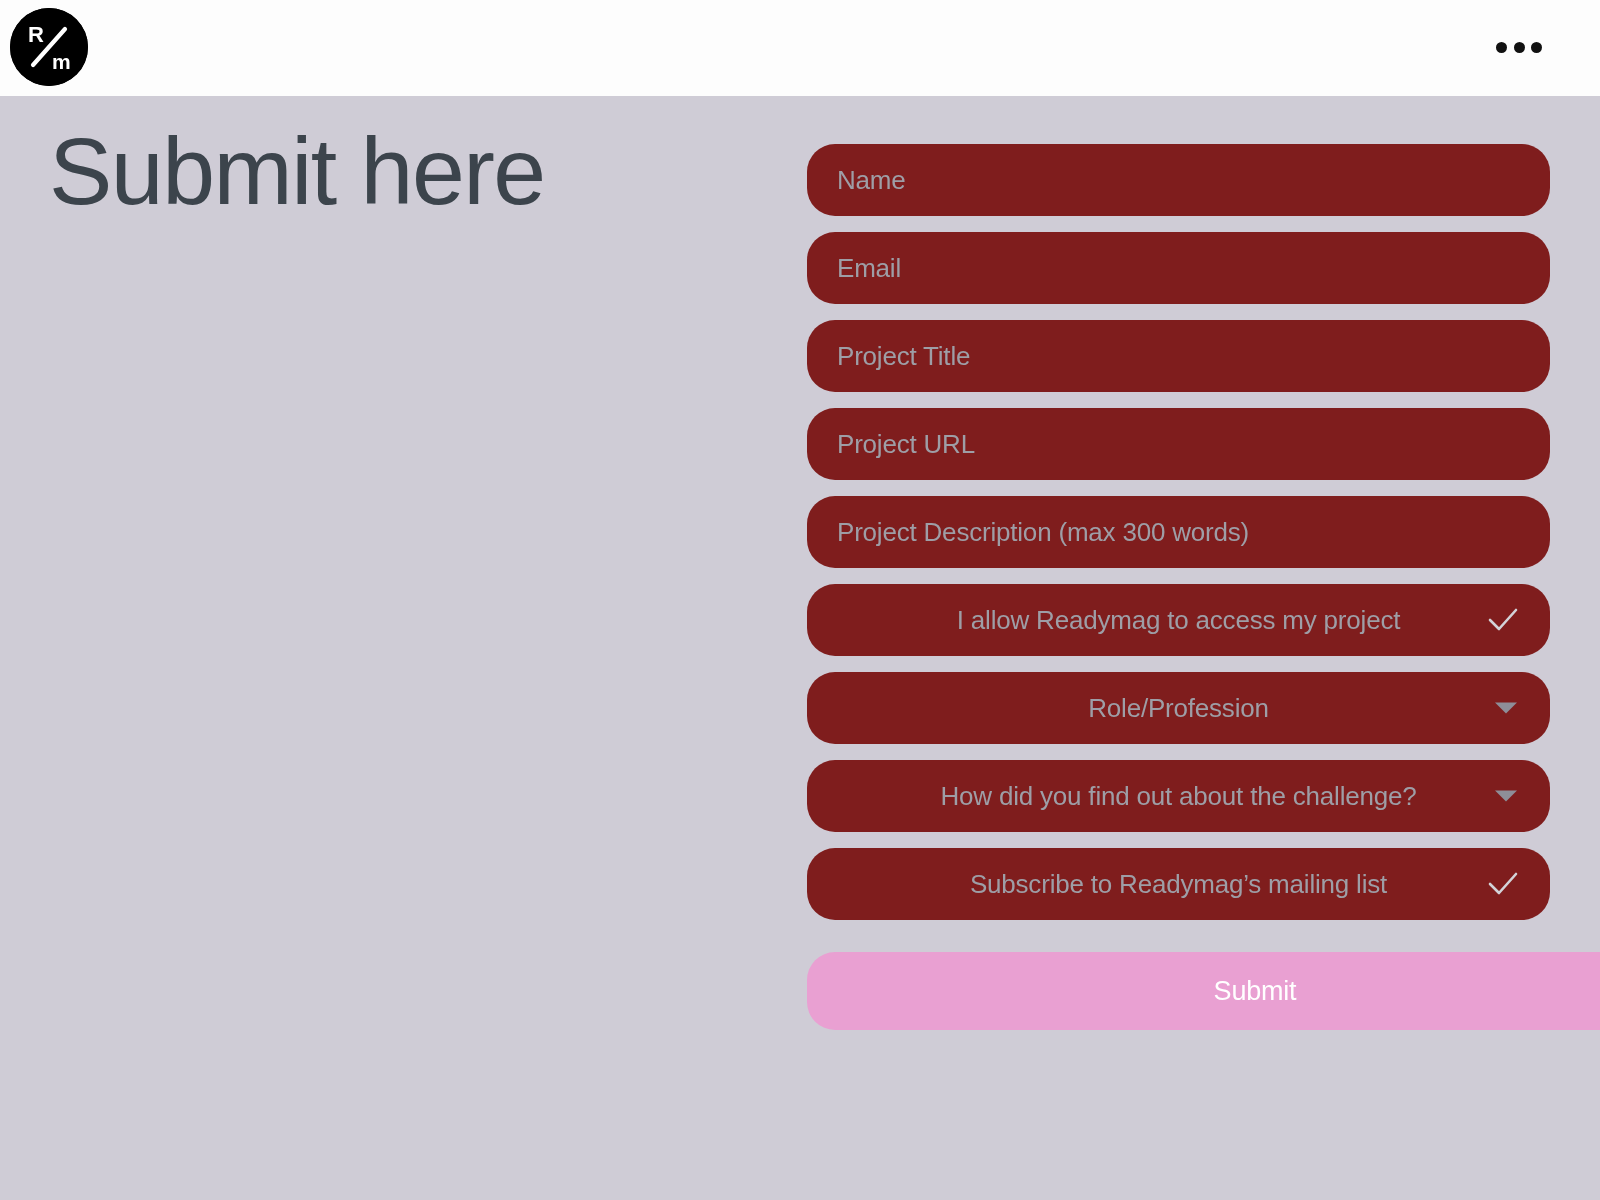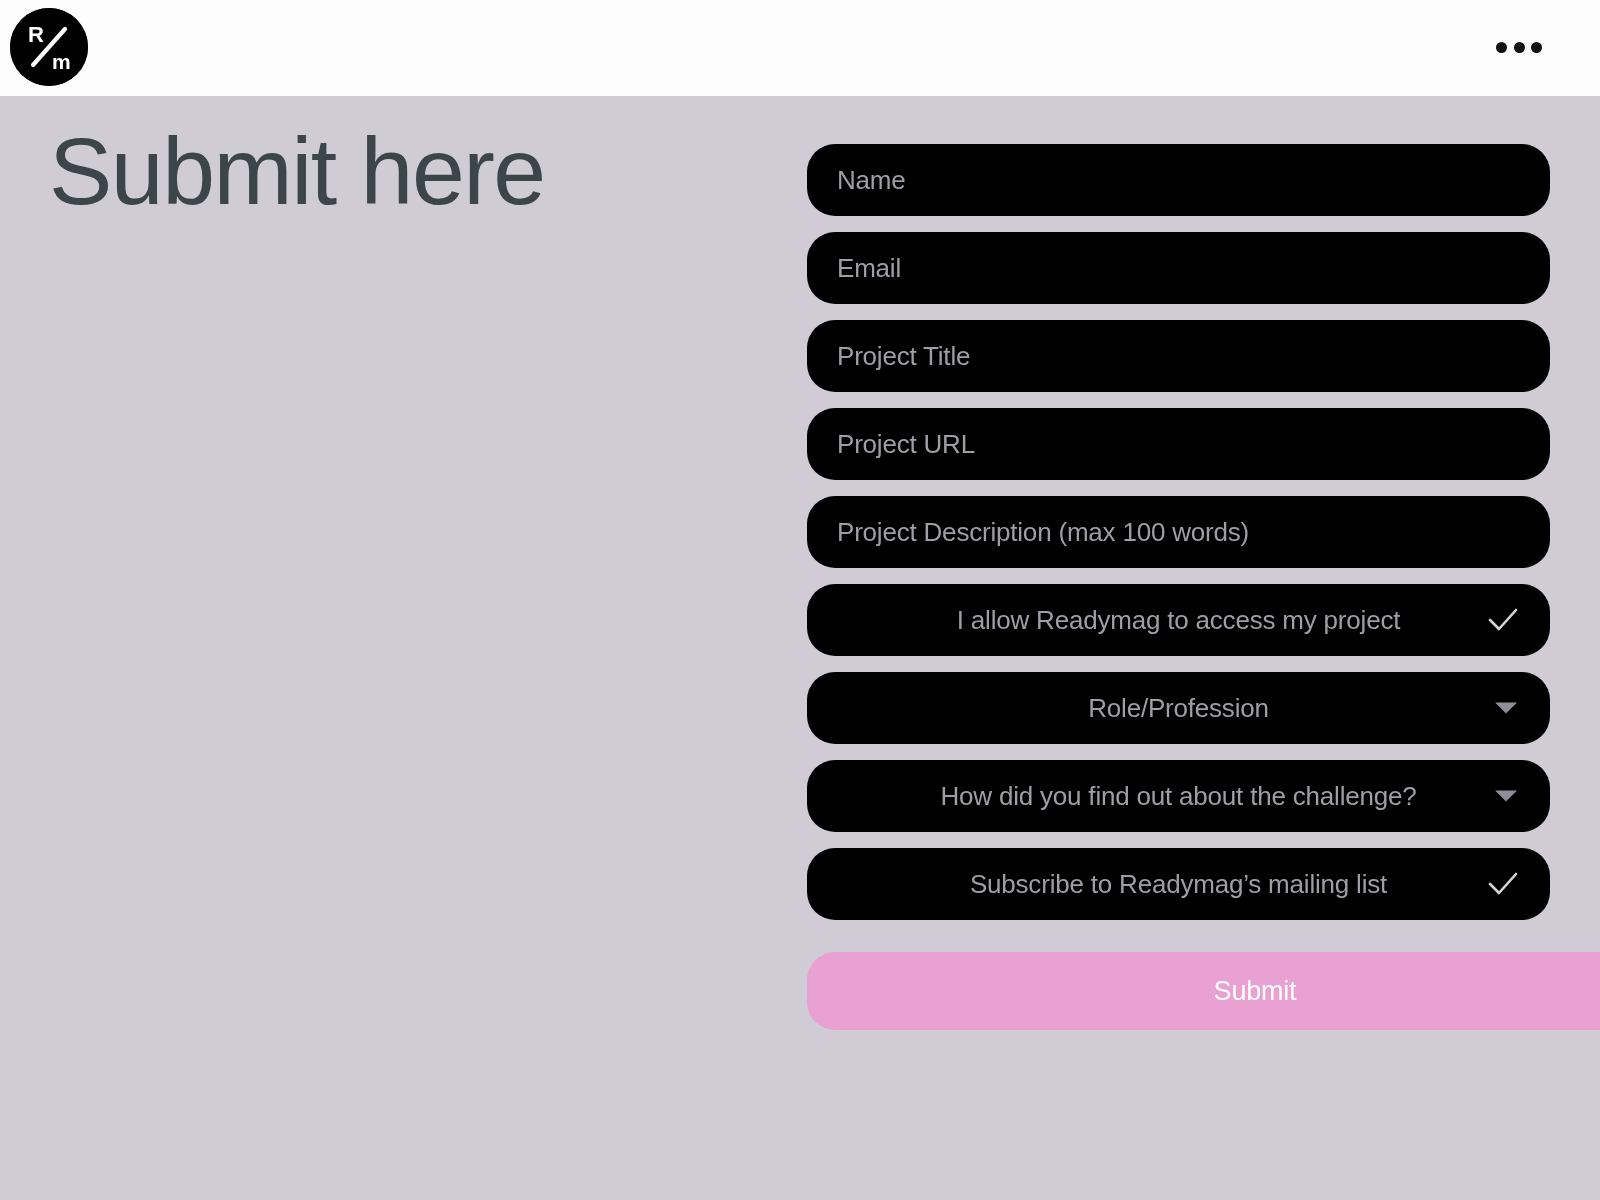--- a/index.html
+++ b/index.html
@@ -89,21 +89,21 @@
     width: 743px;
     display: flex;
     flex-direction: column;
     gap: 16px;
   }
 
   .field {
     position: relative;
     width: 743px;
     height: 72px;
-    background: #000000;
+    background: #7f1d1d;
     border-radius: 28px;
     display: flex;
     align-items: center;
     padding: 0 30px;
     cursor: text;
   }
 
   .field.selectable,
   .field.checkable { cursor: pointer; justify-content: center; }
 
@@ -192,21 +192,21 @@
 
     <div class="field">
       <span class="field-label">Project Title</span>
     </div>
 
     <div class="field">
       <span class="field-label">Project URL</span>
     </div>
 
     <div class="field">
-      <span class="field-label">Project Description (max 100 words)</span>
+      <span class="field-label">Project Description (max 300 words)</span>
     </div>
 
     <div class="field checkable">
       <span class="field-label">I allow Readymag to access my project</span>
       <svg class="check-icon" viewBox="0 0 34 34">
         <polyline points="4,17 13,26 30,7" fill="none" stroke="#d3d3d8" stroke-width="2.6" stroke-linecap="round" stroke-linejoin="round"></polyline>
       </svg>
     </div>
 
     <div class="field selectable">

